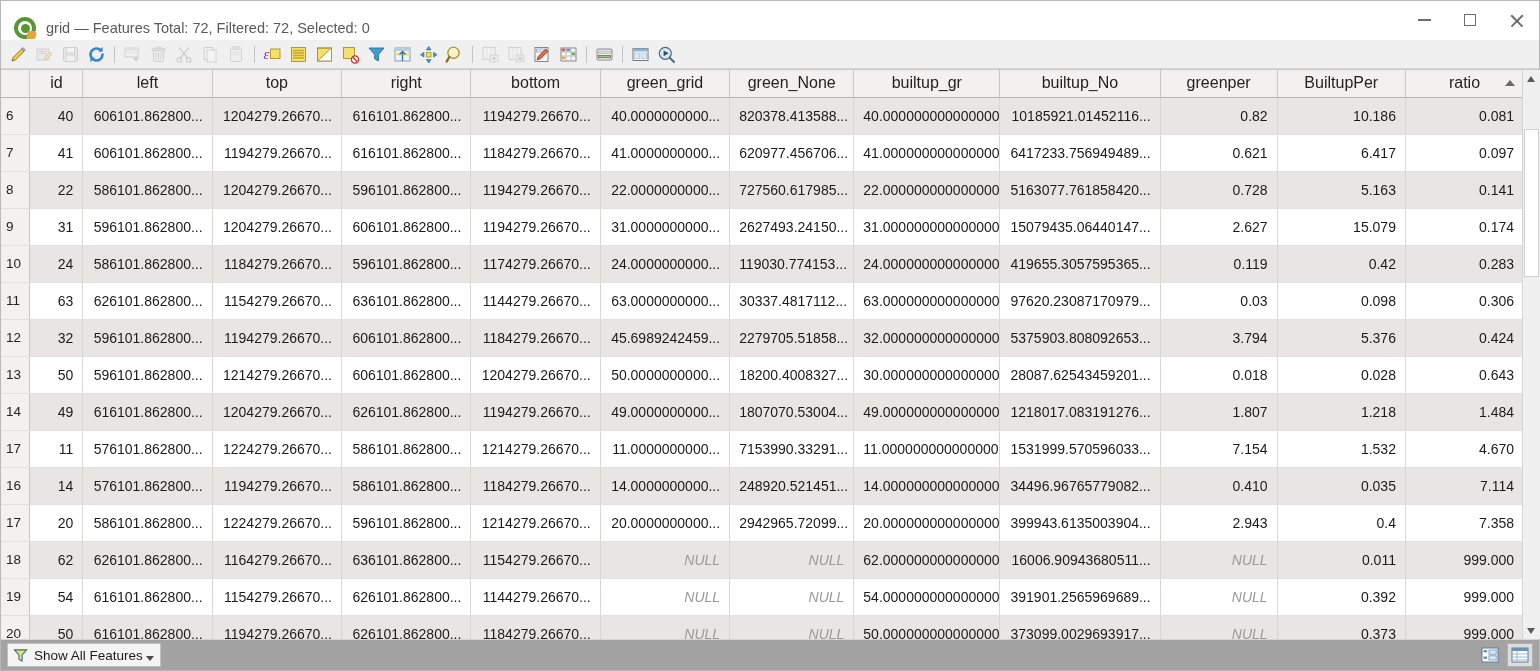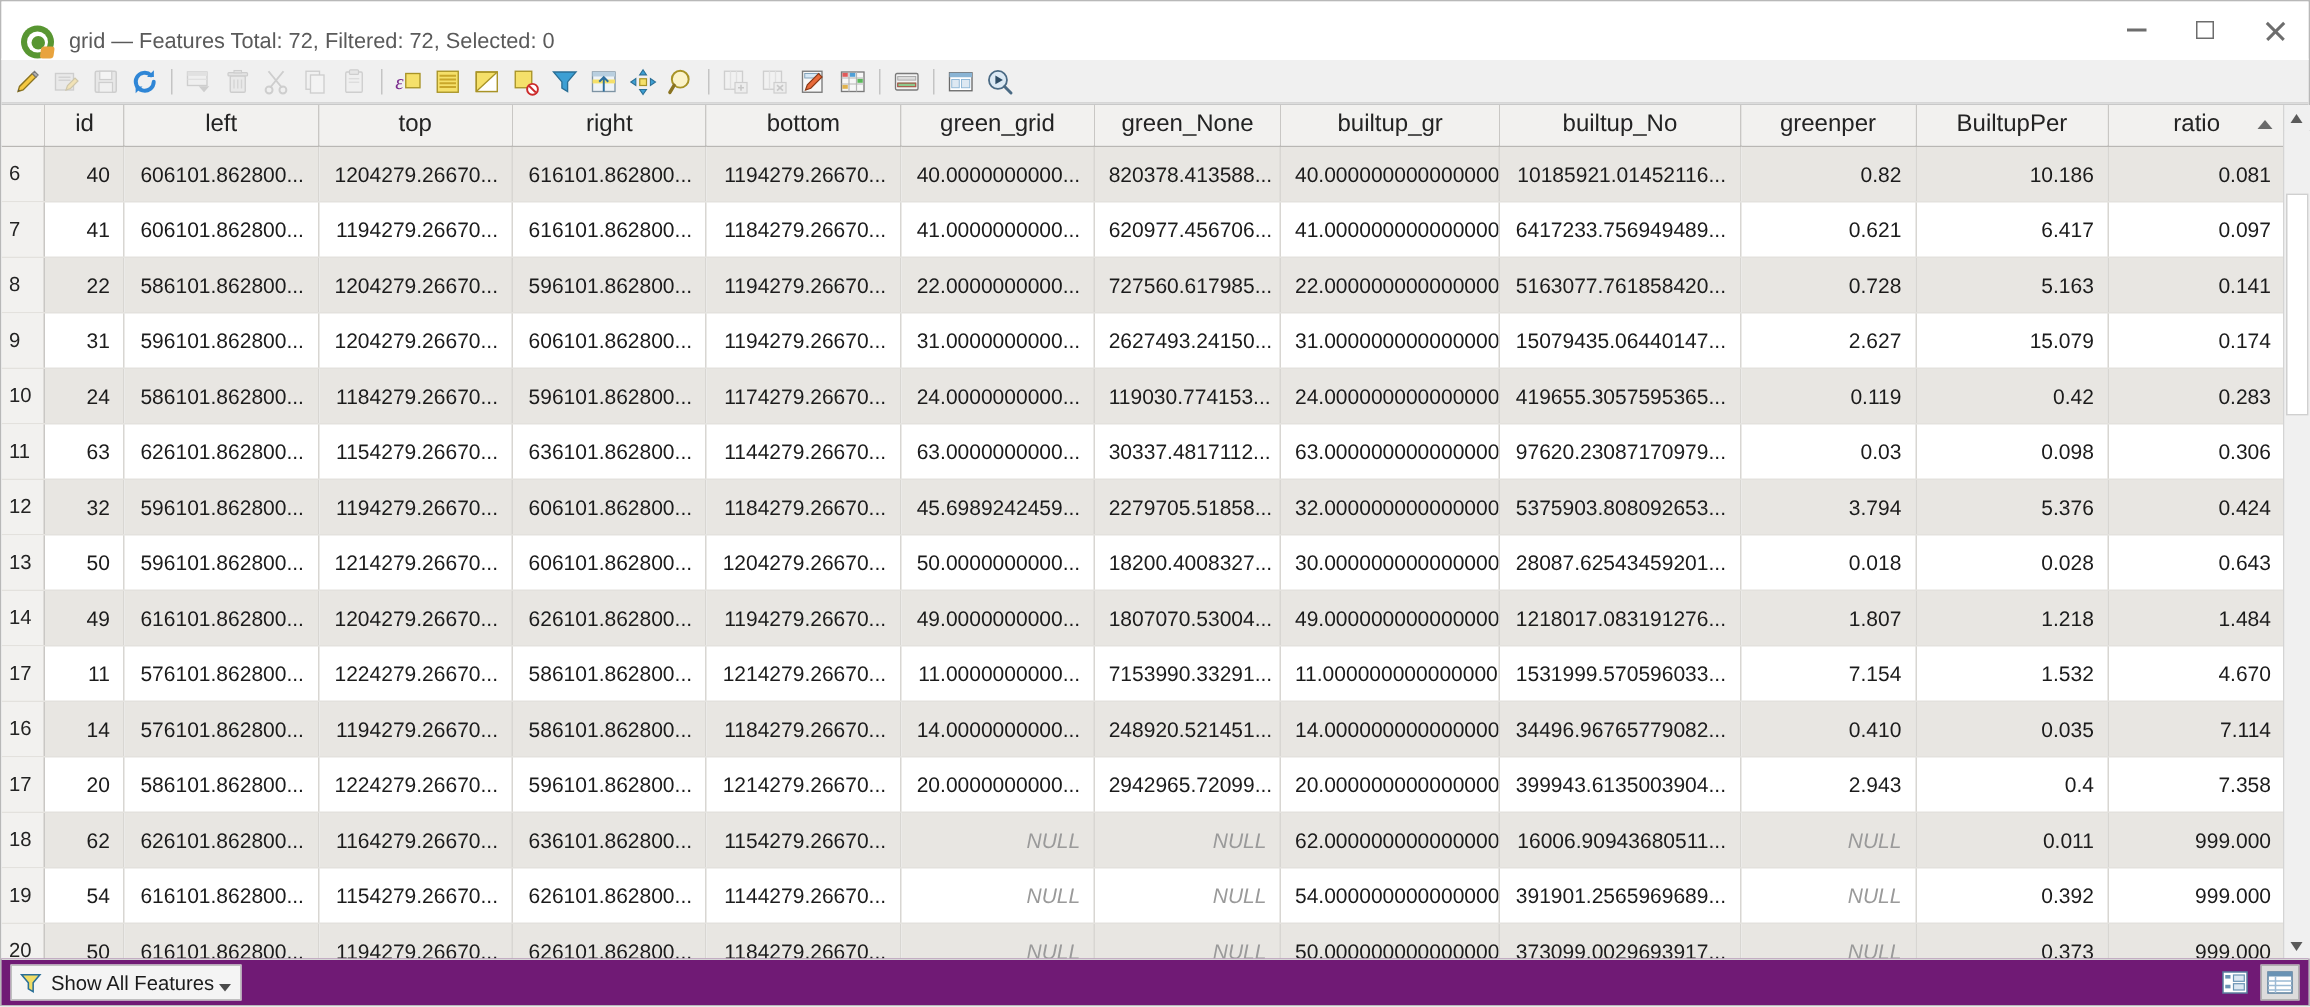--- a/index.html
+++ b/index.html
@@ -189,21 +189,21 @@
   .vs-thumb {
     position: absolute; left: 1px; right: 1px;
     top: 42px; height: 148px;
     background: #ffffff;
     border: 1px solid #d0d0d0;
   }
 
   
   .statusbar {
     height: 31px; min-height: 31px;
-    background: #701a75;
+    background: #a3a3a3;
     display: flex; align-items: center;
     padding: 0 6px;
     border-top: 1px solid #d6d6d6;
   }
   .filter-btn {
     height: 24px;
     background: #f4f4f4;
     border: 1px solid #bfbfbf;
     display: flex; align-items: center;
     padding: 0 6px 0 5px;

